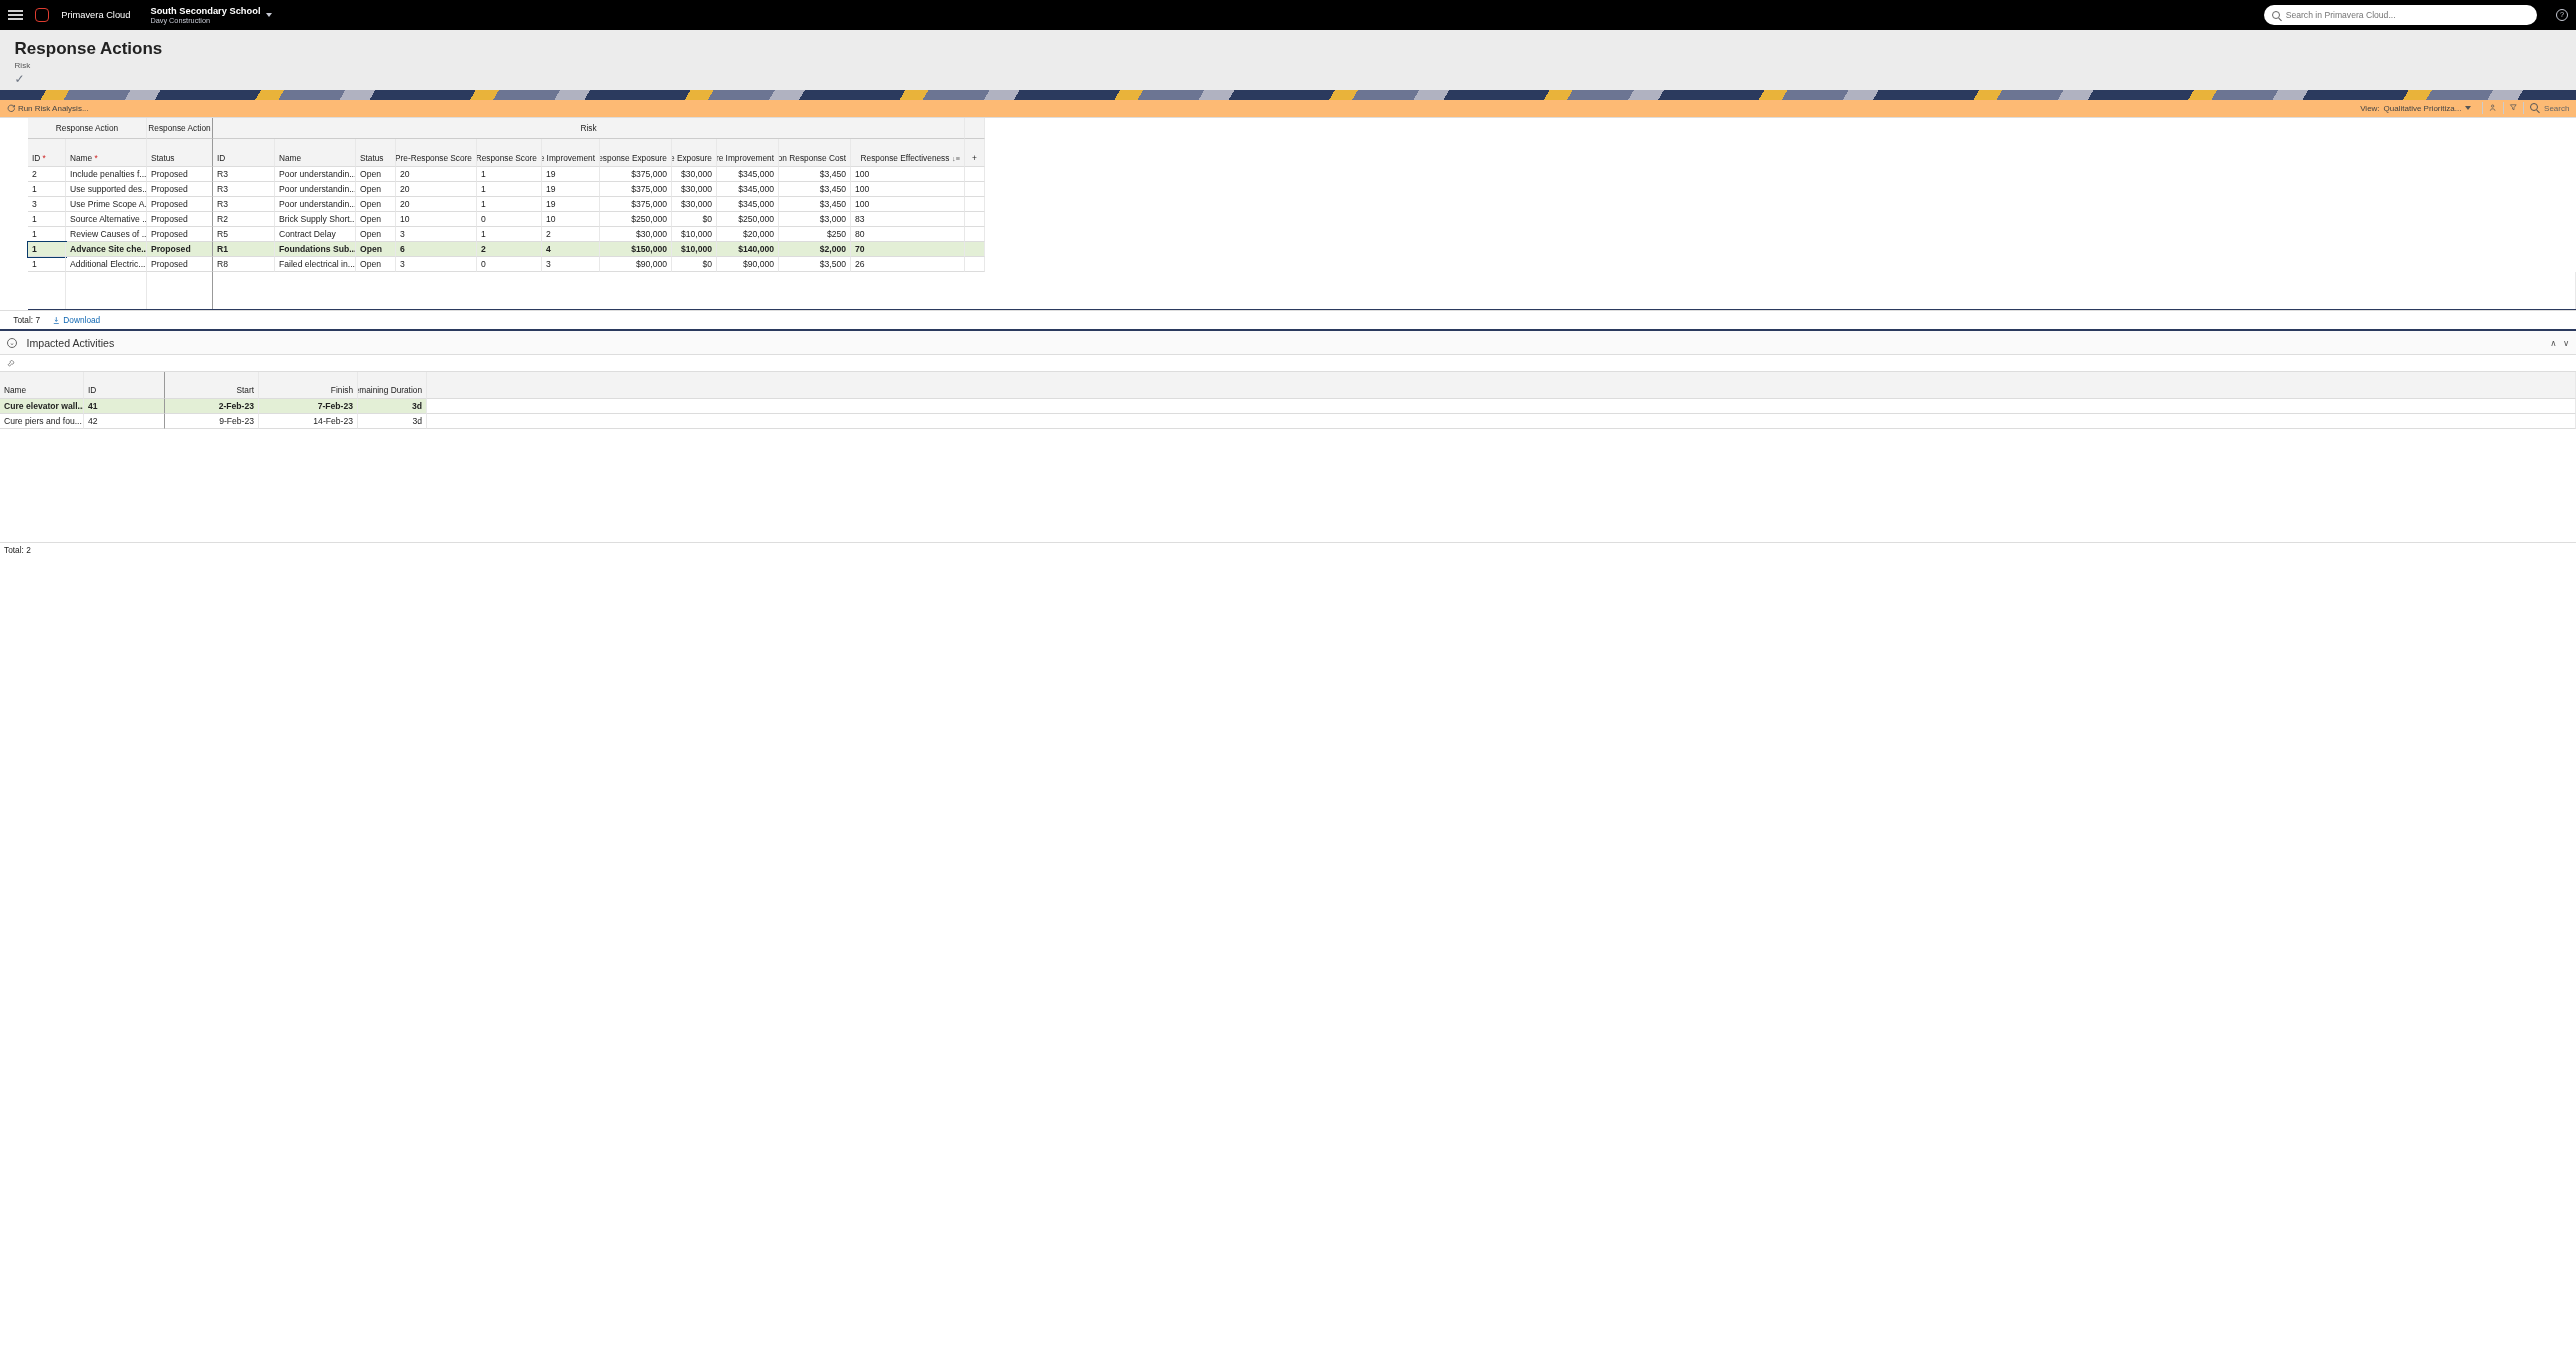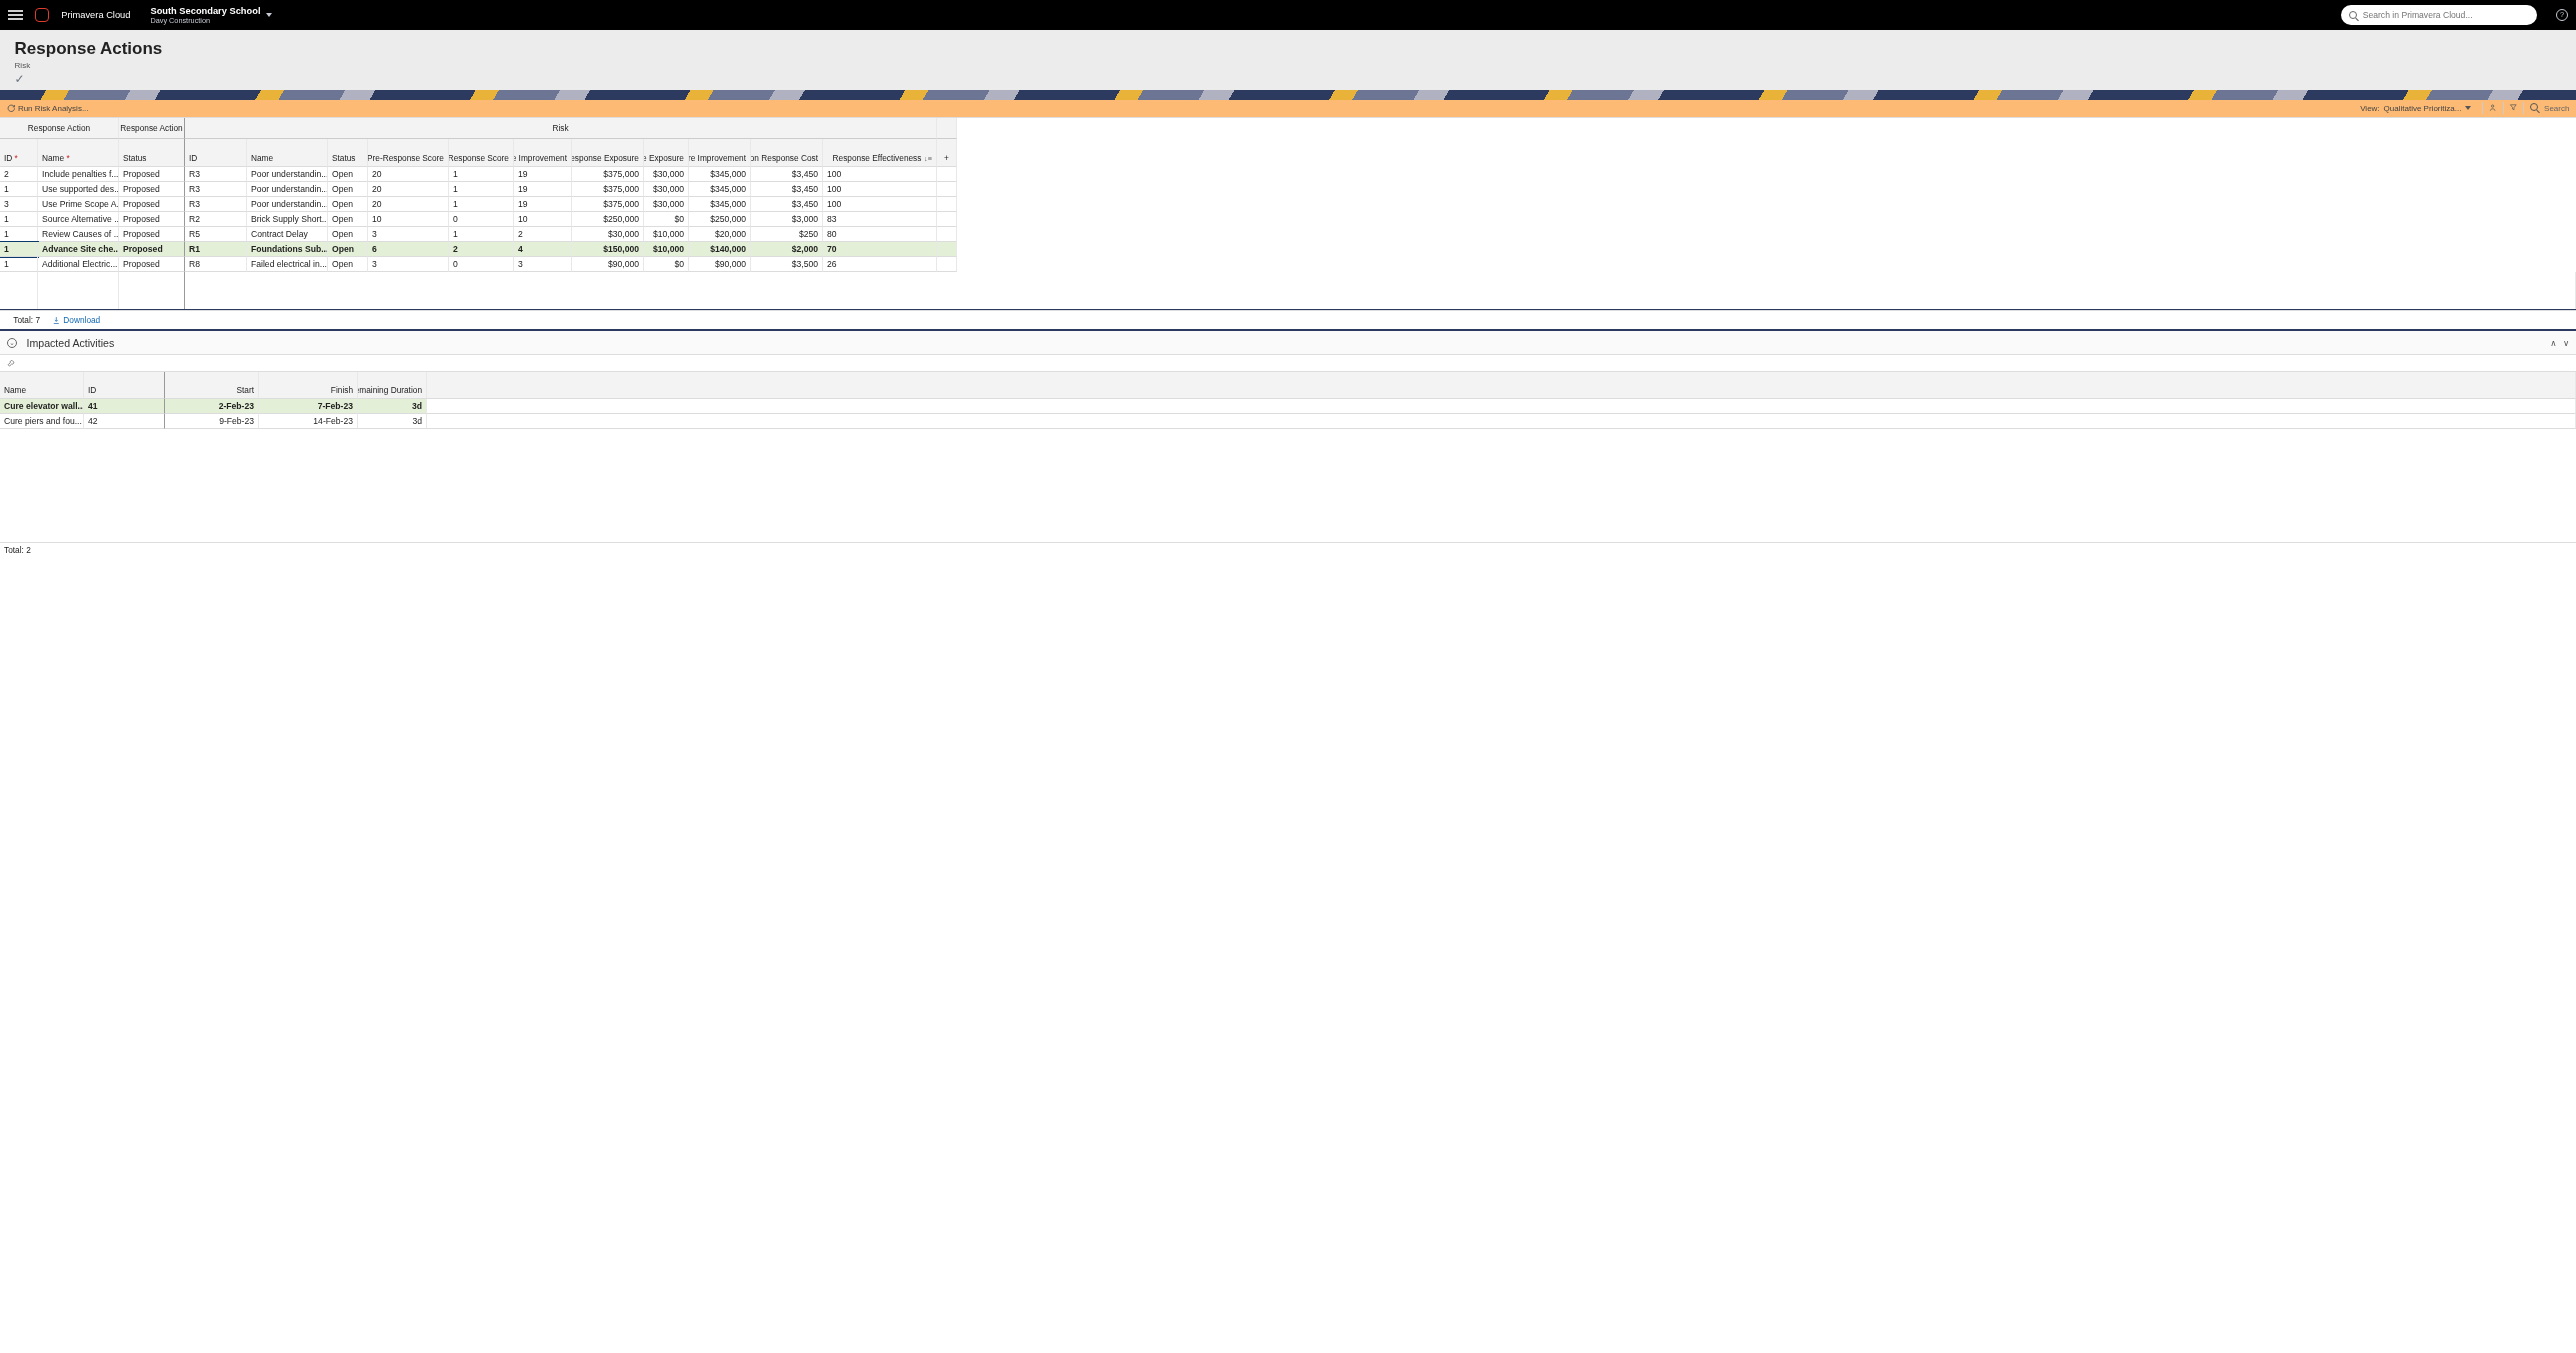--- a/index.html
+++ b/index.html
@@ -12,21 +12,21 @@
   .hamburger { width: 14.6px; cursor: pointer; }
   .hamburger div { height: 1.3px; background: #d0d0d0; margin: 2.7px 0; }
   .oracle-logo { width: 14.6px; height: 14.6px; border: 1.3px solid #e03d30; border-radius: 4px; margin: 0 12px; }
   .brand { font-size: 9.3px; margin-right: 20px; }
   .context { display: flex; flex-direction: column; justify-content: center; }
   .context .project { font-size: 9.3px; font-weight: bold; }
   .context .company { font-size: 7.3px; color: #c7cad4; }
   .context-wrap { display: flex; align-items: center; gap: 5.3px; }
   .caret-down { width: 0; height: 0; border-left: 3.3px solid transparent; border-right: 3.3px solid transparent; border-top: 4px solid #c7cad4; }
   .topbar-spacer { flex: 1; }
-  .search-pill { display: flex; align-items: center; background: #fff; border-radius: 12px; height: 20px; width: 196px; padding: 0 8px; color: #666; }
+  .search-pill { display: flex; align-items: center; background: #fff; border-radius: 12px; height: 20px; width: 273px; padding: 0 8px; color: #666; }
   .search-pill input { border: none; outline: none; flex: 1; font-size: 8.6px; background: transparent; }
   .help-icon { width: 12px; height: 12px; border: 1.3px solid #c7cad4; border-radius: 50%; margin-left: 18.6px; text-align: center; font-size: 7.3px; line-height: 10px; color: #c7cad4; }
   
   
   .page-header { background: #ececec; padding: 9.3px 14.6px 4px 14.6px; display:flex; align-items:flex-start;flex-direction:column; }
   .page-title { font-size: 17px; font-weight: bold; }
   .page-sub { font-size: 8px; color: #555; margin-top: 1.3px; }
   .page-header-spacer { flex: 1; }
   .page-check { font-size: 12px; color: #6d7583; margin-right: 6.6px; margin-top: 2.7px; }
   
@@ -35,21 +35,21 @@
   
   
   .toolbar { display:flex; align-items:center; height: 18.6px; padding: 0 6.6px; font-size: 8px; color: #444; background:#fdba74; border-bottom:0.7px solid #ddd; }
   .toolbar .run { display:flex; align-items:center; gap:2.7px; cursor:pointer; }
   .toolbar .spacer { flex:1; }
   .toolbar .view { display:flex; align-items:center; gap:4px; margin-right: 6.6px; justify-content: flex-end; }
   .t-icon { width:12px; text-align:center; cursor:pointer; color:#555; }
   .t-sep { width:0.7px; height:12px; background:#ccc; margin:0 4px; }
   
   
-  .grid-wrap { border-bottom: 1.3px solid #2b3a5e; }
+  .grid-wrap { border-bottom: 1.3px solid #2b3a5e; margin-left: 28px; }
   .grid { display:grid; grid-template-columns: 38px 81px 66px 62px 81px 40px 81px 65px 58px 72px 45px 62px 72px 114px 20px; }
   .grid > div { border-bottom:0.7px solid #dcdcdc; border-right:0.7px solid #e8e8e8; padding: 2px 4px; white-space:nowrap; overflow:hidden; text-overflow:ellipsis; font-size: 8.6px; min-height: 13.3px; display:flex; align-items:center; }
   .grid .h { background:#f3f3f3; font-weight:normal; justify-content:center; text-align:center; font-size:8.3px; }
   .grid .h.group { border-bottom:0.7px solid #ccc; }
   .grid .h.sub { height: 28px; align-items:flex-end; padding-bottom:2.7px; }
   .grid .h.sub.right { justify-content:flex-end; text-align:right; }
   .grid .h.sub.left { justify-content:flex-start; text-align:left; }
   .grid .num { justify-content:flex-end; }
   .grid .sel { background:#e3efd6; font-weight:bold; }
   .grid .selbox { background:#e3efd6; font-weight:bold; outline: 1.3px solid #0a3a6b; outline-offset:-0.7px; }

